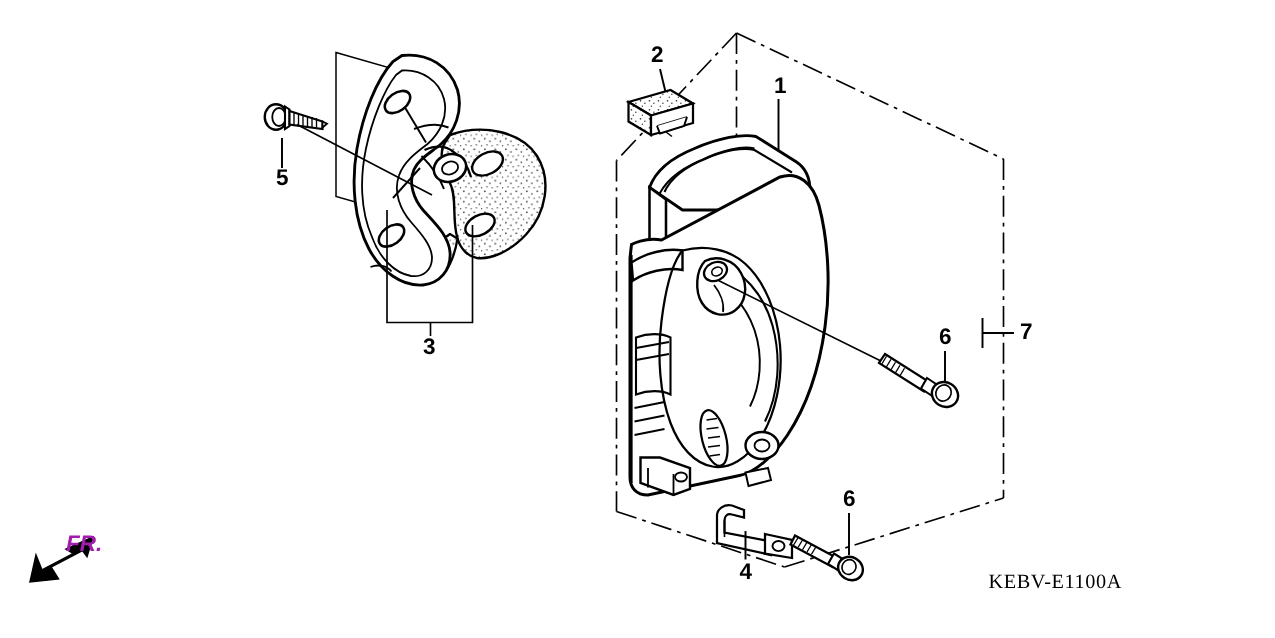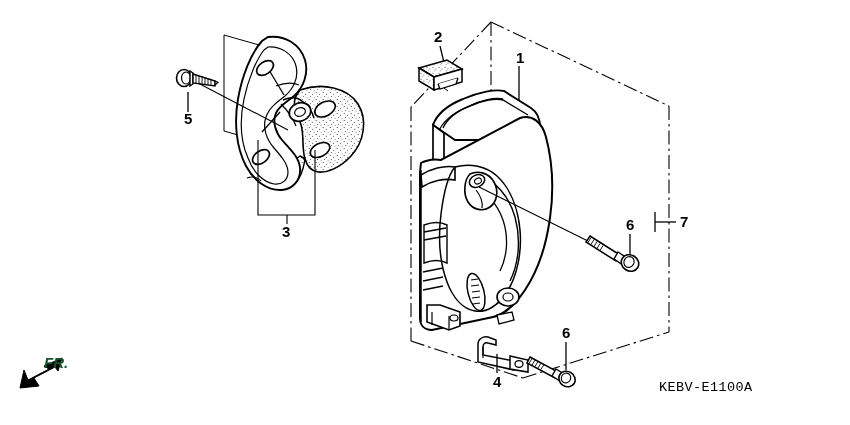--- a/index.html
+++ b/index.html
@@ -26,34 +26,34 @@
     position: absolute;
     font-family: "Liberation Sans", sans-serif;
     font-size: 15px;
     font-weight: bold;
     color: #000000;
     line-height: 1;
     white-space: nowrap;
   }
   .partno {
     position: absolute;
-    font-family: Liberation Mono, monospace;
+    font-family: Liberation Serif, serif;
     font-size: 13.5px;
     font-weight: normal;
     letter-spacing: 0.4px;
     color: #000000;
     white-space: nowrap;
   }
   .frlabel {
     position: absolute;
     font-family: "Liberation Sans", sans-serif;
     font-size: 15px;
     font-weight: bold;
     font-style: italic;
-    color: #14532d;
+    color: #a21caf;
     white-space: nowrap;
   }
 </style>
 </head>
 <body>
 
 <div id="page">
 
   <svg id="diagram" width="850" height="425" viewBox="0 0 850 425">
 

